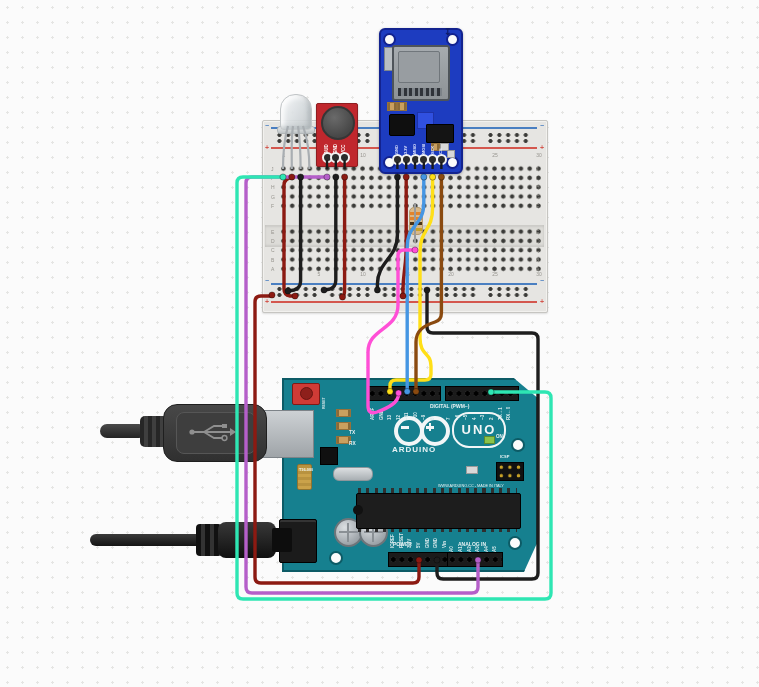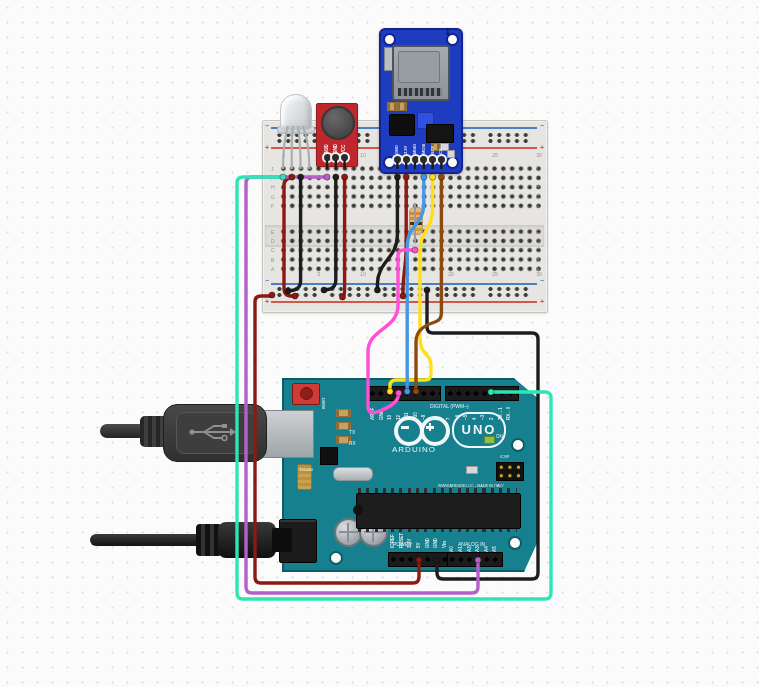--- a/index.html
+++ b/index.html
@@ -109,21 +109,21 @@
   .dip{left:356px;top:493px;width:163px;height:34px;background:#1d1d1d;border:1px solid #000;border-radius:2px;}
   .dip-legs{position:absolute;left:358px;width:159px;height:6px;
     background:repeating-linear-gradient(90deg,#2f2f2f 0 3px,transparent 3px 8.3px);}
   .dip-notch{left:353px;top:505px;width:10px;height:10px;border-radius:50%;background:#111;}
   .chip16u2{left:320px;top:447px;width:16px;height:16px;background:#101010;border:1px solid #000;}
   .fuse{left:297px;top:464px;width:13px;height:24px;border-radius:2px;border:1px solid #8f7330;
     background:repeating-linear-gradient(0deg,#caa24a 0 3px,#b8923f 3px 6px);}
   .powerjack{left:279px;top:519px;width:36px;height:42px;background:#1b1b1b;border:1px solid #000;border-radius:2px;box-shadow:inset 0 2px 0 #343434;}
   .icsp{left:496px;top:462px;width:26px;height:17px;background:#141414;border:1px solid #000;
     background-image:radial-gradient(circle at 4.3px 4.2px,#c9a227 1.6px,#111 2px);background-size:8.6px 8.5px;}
-  .board-txt{position:absolute;color:#e8f2f4;font-weight:normal;}
+  .board-txt{position:absolute;color:#e8f2f4;font-weight:bold;}
   .logo-circle{position:absolute;width:22px;height:22px;border:4px solid #f2f6f7;border-radius:50%;}
   .uno-oval{left:452px;top:412px;width:50px;height:32px;border:2px solid #f2f6f7;border-radius:17px;
     color:#f2f6f7;font-size:13px;font-weight:bold;letter-spacing:2px;text-align:center;line-height:32px;}
   .onled{left:484px;top:436px;width:9px;height:6px;background:#8bc34a;border:1px solid #5a8a30;}
 
   
   .usb-cable{left:100px;top:424px;width:46px;height:14px;border-radius:7px;background:linear-gradient(#4a4a4a,#242424);}
   .usb-relief{left:140px;top:416px;width:28px;height:31px;border-radius:5px;
     background:repeating-linear-gradient(90deg,#262626 0 4px,#3f3f3f 4px 8px);}
   .usb-plug{left:163px;top:404px;width:102px;height:56px;border-radius:14px;

